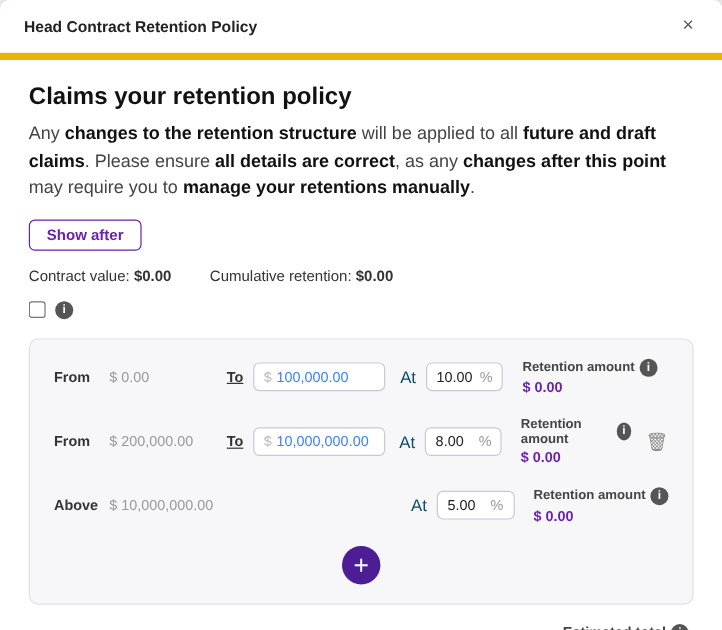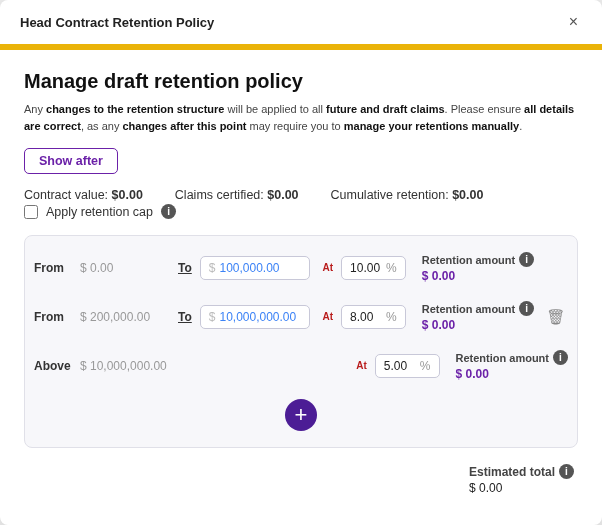--- a/index.html
+++ b/index.html
@@ -48,21 +48,21 @@
       padding: 20px 24px 12px 24px;
       overflow-y: auto;
     }
     .section-title {
       font-size: 20px;
       font-weight: 700;
       color: #111;
       margin-bottom: 8px;
     }
     .description {
-      font-size: 11px;
+      font-size: 15px;
       color: #444;
       line-height: 1.5;
       margin-bottom: 14px;
     }
     .description strong {
       font-weight: 700;
       color: #111;
     }
     .audit-btn {
       display: inline-block;
@@ -72,21 +72,21 @@
       padding: 5px 14px;
       border-radius: 5px;
       font-size: 12.5px;
       font-weight: 600;
       cursor: pointer;
       margin-bottom: 14px;
     }
     .meta-row {
       display: flex;
       gap: 32px;
-      margin-bottom: 2px;
+      margin-bottom: 14px;
       font-size: 12.5px;
       color: #333;
     }
     .meta-item span.value {
       font-weight: 700;
     }
     .cap-row {
       display: flex;
       align-items: center;
       gap: 8px;
@@ -109,21 +109,21 @@
       background: #555;
       color: #fff;
       font-size: 10px;
       font-weight: 700;
       cursor: default;
     }
     .tiers-box {
       background: #f7f7fa;
       border: 1px solid #e0e0e8;
       border-radius: 8px;
-      padding: 16px 9px;
+      padding: 16px 20px;
       margin-bottom: 16px;
     }
     .tier-row {
       display: flex;
       align-items: center;
       gap: 8px;
       margin-bottom: 18px;
     }
     .tier-row:last-child { margin-bottom: 0; }
     .tier-label {
@@ -153,23 +153,23 @@
     }
     .tier-input {
       border: none;
       outline: none;
       font-size: 12px;
       width: 82px;
       background: transparent;
       color: #3b82f6;
     }
     .at-label {
-      font-size: 10px;
-      font-weight: 700;
-      color: #b91c1c;
+      font-size: 14px;
+      font-weight: 400;
+      color: #0c4a6e;
       margin-left: 4px;
     }
     .rate-wrap {
       display: flex;
       align-items: center;
       background: #fff;
       border: 1.5px solid #c8c8d8;
       border-radius: 5px;
       padding: 4px 8px;
       min-width: 64px;
@@ -265,46 +265,41 @@
 <body>
 
 <div class="modal">
 
   <div class="modal-header">
     <span class="modal-header-title">Head Contract Retention Policy</span>
     <button class="close-btn">×</button>
   </div>
 
   <div class="modal-body">
-    <div class="section-title">Manage draft retention policy</div>
+    <div class="section-title">Claims your retention policy</div>
 
     <div class="description">
       Any <strong>changes to the retention structure</strong> will be applied to all <strong>future and draft claims</strong>. Please ensure <strong>all details are correct</strong>, as any <strong>changes after this point</strong> may require you to <strong>manage your retentions manually</strong>.
     </div>
 
     <button class="audit-btn">Show after</button>
 
     <div class="meta-row">
       <div class="meta-item">
         <span>Contract value:</span>
         <span class="value">$0.00</span>
       </div>
       <div class="meta-item">
-        <span>Claims certified:</span>
-        <span class="value">$0.00</span>
-      </div>
-      <div class="meta-item">
         <span>Cumulative retention:</span>
         <span class="value">$0.00</span>
       </div>
     </div>
 
     <div class="cap-row">
       <input type="checkbox" class="cap-checkbox" style="">
-      <span>Apply retention cap</span>
       <span class="info-icon">i</span>
     </div>
 
     
     <div class="tiers-box">
 
       <div class="tier-row">
         <span class="tier-label">From</span>
         <span class="tier-value-static">$ 0.00</span>
         <span class="to-label">To</span>

